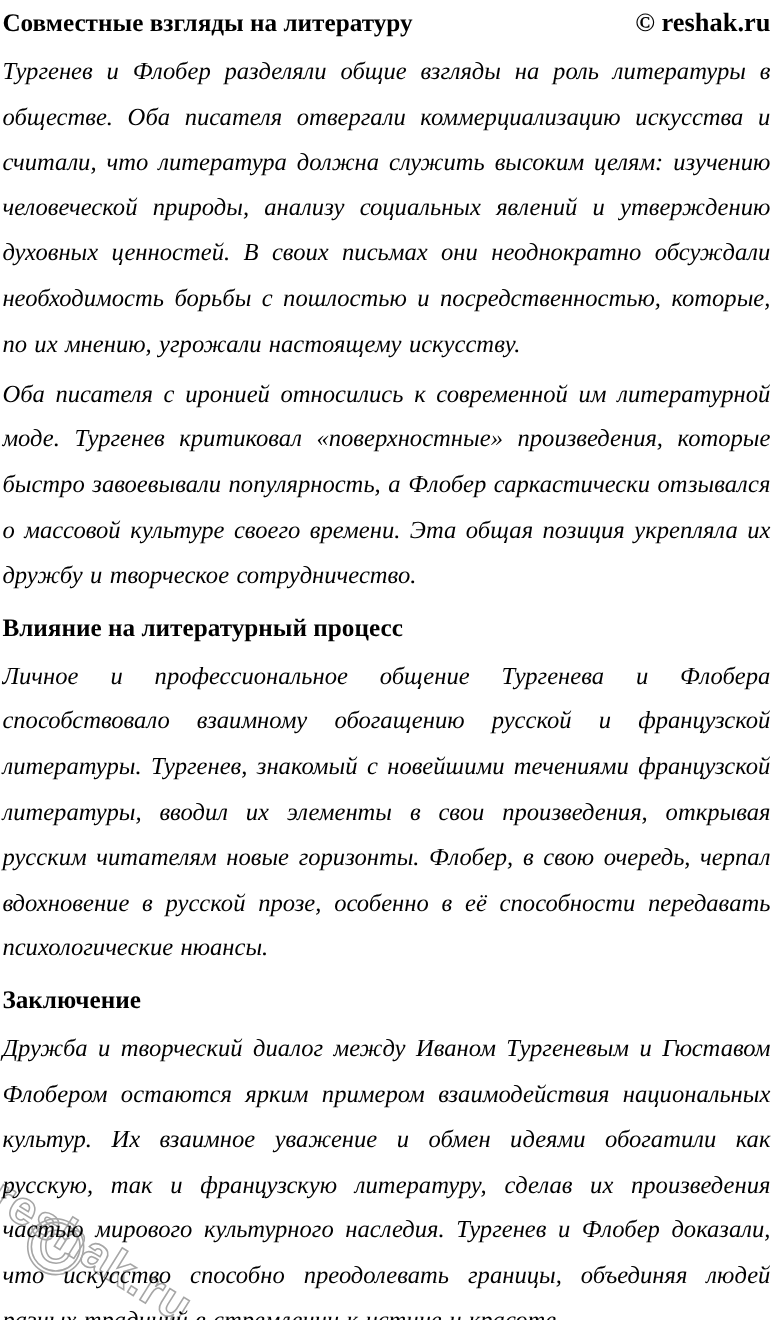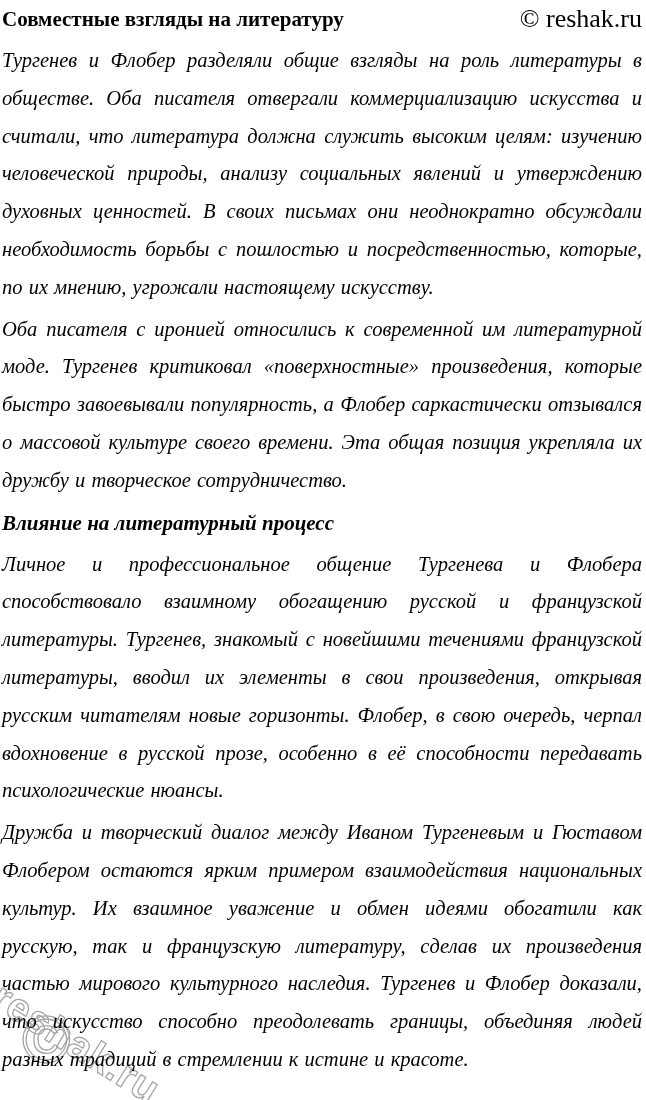--- a/index.html
+++ b/index.html
@@ -23,31 +23,30 @@
     justify-content: space-between;
     align-items: center;
     line-height: 38px;
   }
   .doc-title {
     font-size: 21px;
     font-weight: bold;
     margin: 0;
   }
   .site-credit {
-    font-size: 26px;
-    font-weight: normal;
+    font-size: 22px;
+    font-weight: bold;
     white-space: nowrap;
     margin-left: 40px;
   }
   .section-heading {
     font-size: 21px;
     font-weight: bold;
     margin: 4px 0 0 0;
     line-height: 38px;
-    font-style: italic;
   }
   p.body-par {
     margin: 4px 0 0 0;
     text-align: justify;
     line-height: 37.8px;
     word-spacing: 1px;
     font-style: italic;
   }
   
   .watermark {
@@ -96,15 +95,16 @@
   </div>
 
   <p class="body-par">Тургенев и Флобер разделяли общие взгляды на роль литературы в обществе. Оба писателя отвергали коммерциализацию искусства и считали, что литература должна служить высоким целям: изучению человеческой природы, анализу социальных явлений и утверждению духовных ценностей. В своих письмах они неоднократно обсуждали необходимость борьбы с пошлостью и посредственностью, которые, по их мнению, угрожали настоящему искусству.</p>
 
   <p class="body-par">Оба писателя с иронией относились к современной им литературной моде. Тургенев критиковал «поверхностные» произведения, которые быстро завоевывали популярность, а Флобер саркастически отзывался о массовой культуре своего времени. Эта общая позиция укрепляла их дружбу и творческое сотрудничество.</p>
 
   <h2 class="section-heading">Влияние на литературный процесс</h2>
 
   <p class="body-par">Личное и профессиональное общение Тургенева и Флобера способствовало взаимному обогащению русской и французской литературы. Тургенев, знакомый с новейшими течениями французской литературы, вводил их элементы в свои произведения, открывая русским читателям новые горизонты. Флобер, в свою очередь, черпал вдохновение в русской прозе, особенно в её способности передавать психологические нюансы.</p>
 
+  <h2 class="section-heading">Заключение</h2>
 
   <p class="body-par">Дружба и творческий диалог между Иваном Тургеневым и Гюставом Флобером остаются ярким примером взаимодействия национальных культур. Их взаимное уважение и обмен идеями обогатили как русскую, так и французскую литературу, сделав их произведения частью мирового культурного наследия. Тургенев и Флобер доказали, что искусство способно преодолевать границы, объединяя людей разных традиций в стремлении к истине и красоте.</p>
 </main>
 
 </body></html>

